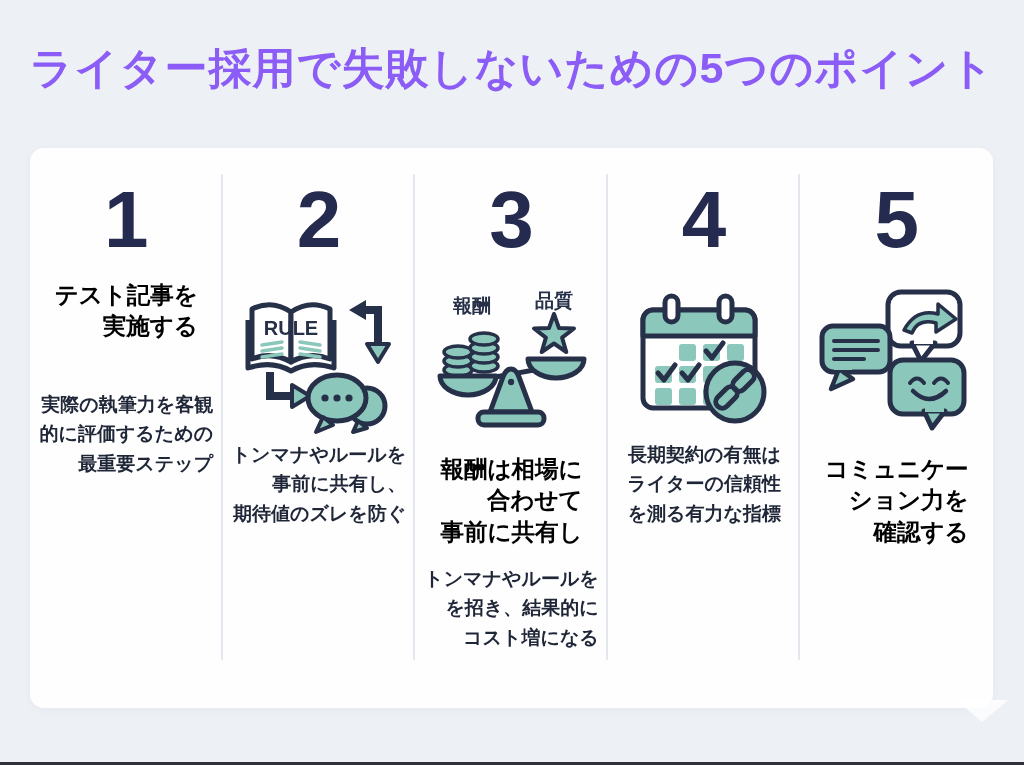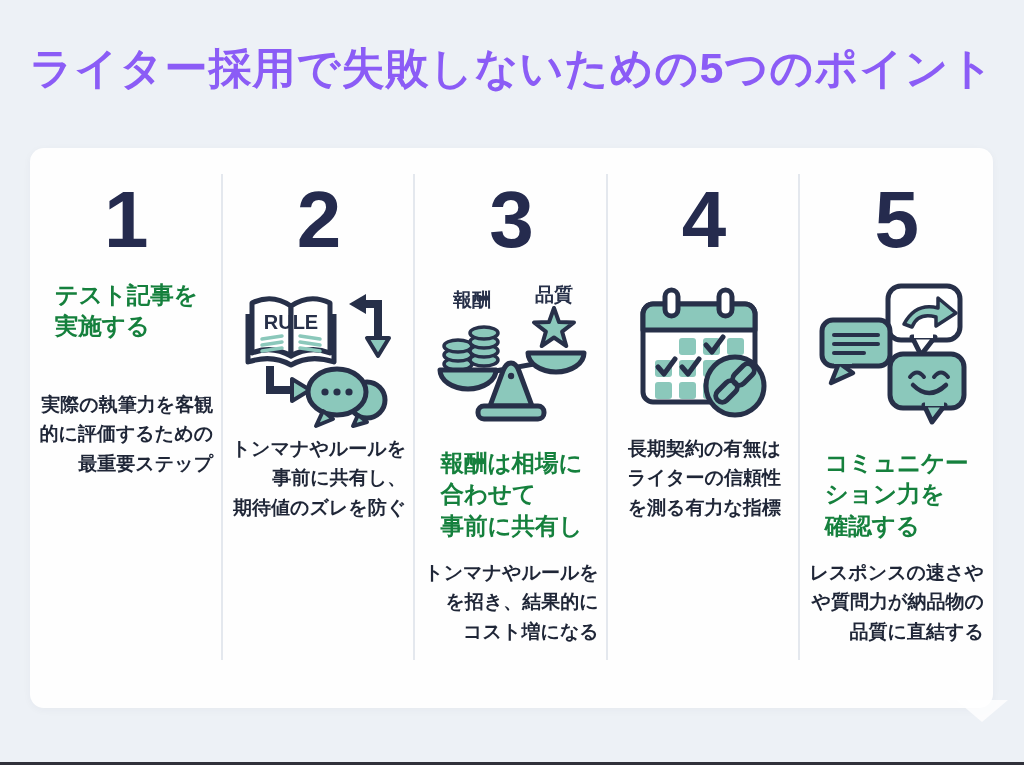--- a/index.html
+++ b/index.html
@@ -23,27 +23,27 @@
     align-items:center;padding-top:26px;min-width:0;
   }
   .col:not(:last-child)::after{
     content:"";position:absolute;right:0;top:26px;bottom:48px;width:2px;
     background:#e4e8ee;
   }
   .num{
     height:92px;display:flex;align-items:center;
     font-size:80px;font-weight:800;color:#252b4e;line-height:1;
   }
-  .icon-wrap{width:170px;height:158px;margin-top:10px;}
+  .icon-wrap{width:170px;height:158px;margin-top:16px;}
   .icon-wrap svg{width:100%;height:100%;display:block;}
   .icon-wrap text{font-family:"Liberation Sans","DejaVu Sans",sans-serif;}
   .heading{
     margin:14px 0 0;height:110px;box-sizing:border-box;
-    font-size:23.5px;font-weight:800;color:#15803d;
-    text-align:left;line-height:1.33;white-space:pre-line;
+    font-size:23.5px;font-weight:800;color:#000000;
+    text-align:right;line-height:1.33;white-space:pre-line;
   }
   .desc{
     margin:0;font-size:19px;font-weight:700;color:#1f2637;
     text-align:right;line-height:1.55;white-space:pre-line;
   }
   .chevron{
     position:absolute;left:956px;top:700px;width:0;height:0;
     border-left:26px solid transparent;border-right:26px solid transparent;
     border-top:22px solid rgba(255,255,255,0.8);
   }
@@ -184,21 +184,18 @@
         <path d="M112 125 l8 17 13 -17 z" fill="#8bc8bb" stroke="#273049" stroke-width="5" stroke-linejoin="round"></path>
         <rect x="113" y="120" width="19" height="6" fill="#8bc8bb"></rect>
         <path d="M98 97 q7 -9 14 0" fill="none" stroke="#273049" stroke-width="4" stroke-linecap="round"></path>
         <path d="M122 97 q7 -9 14 0" fill="none" stroke="#273049" stroke-width="4" stroke-linecap="round"></path>
         <path d="M101 105 q16 16 33 0" fill="none" stroke="#273049" stroke-width="4.5" stroke-linecap="round"></path>
       </svg>
     </div>
     <h2 class="heading">コミュニケー
 ション力を
 確認する</h2>
-    <p class="desc">レスポンスの速さや
-や質問力が納品物の
-品質に直結する</p>
   </section>
 
 </div>
 
 <div class="chevron"></div>
 <div class="bottom-bar"></div>
 
 </body></html>

